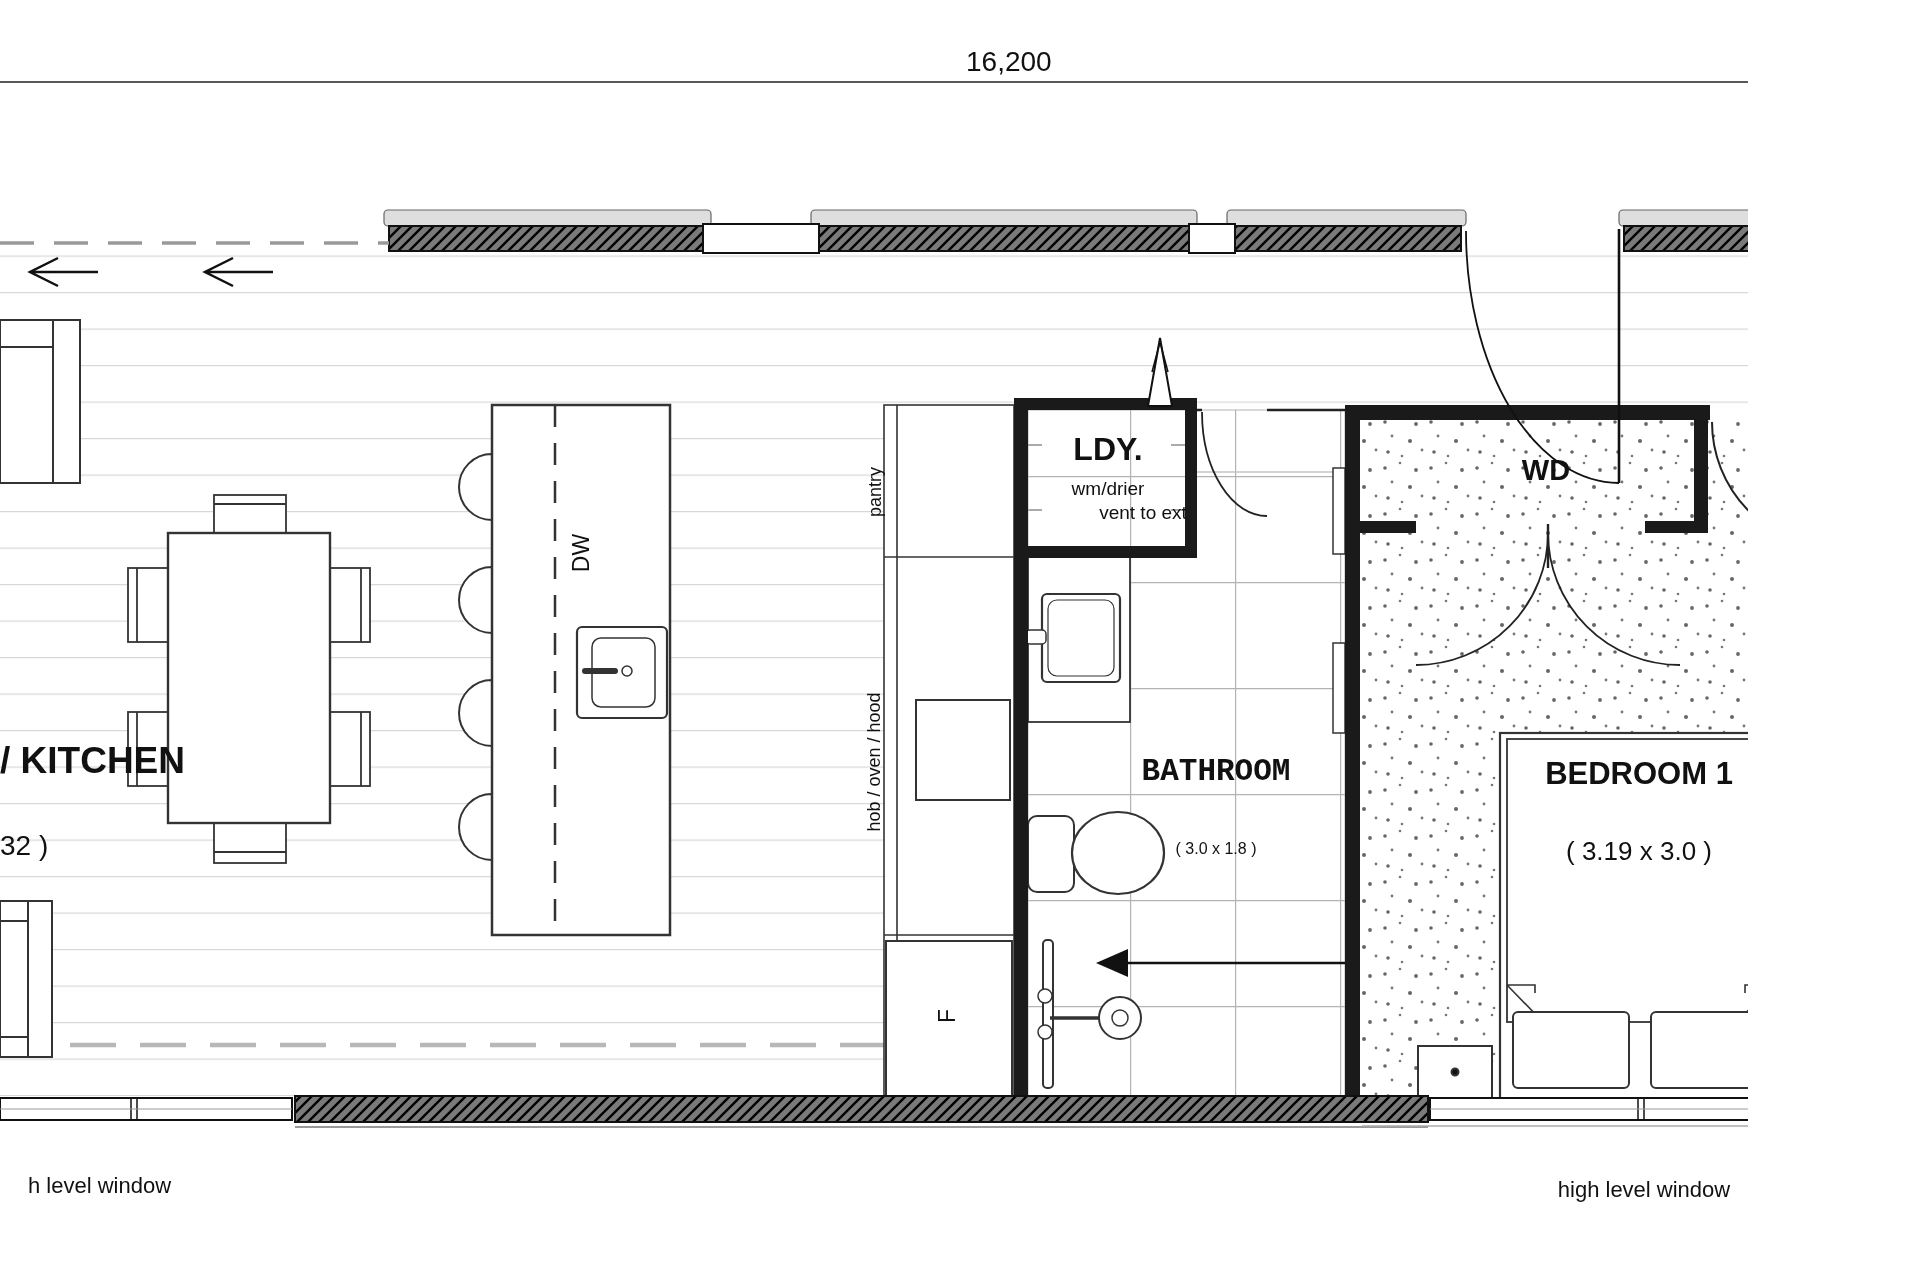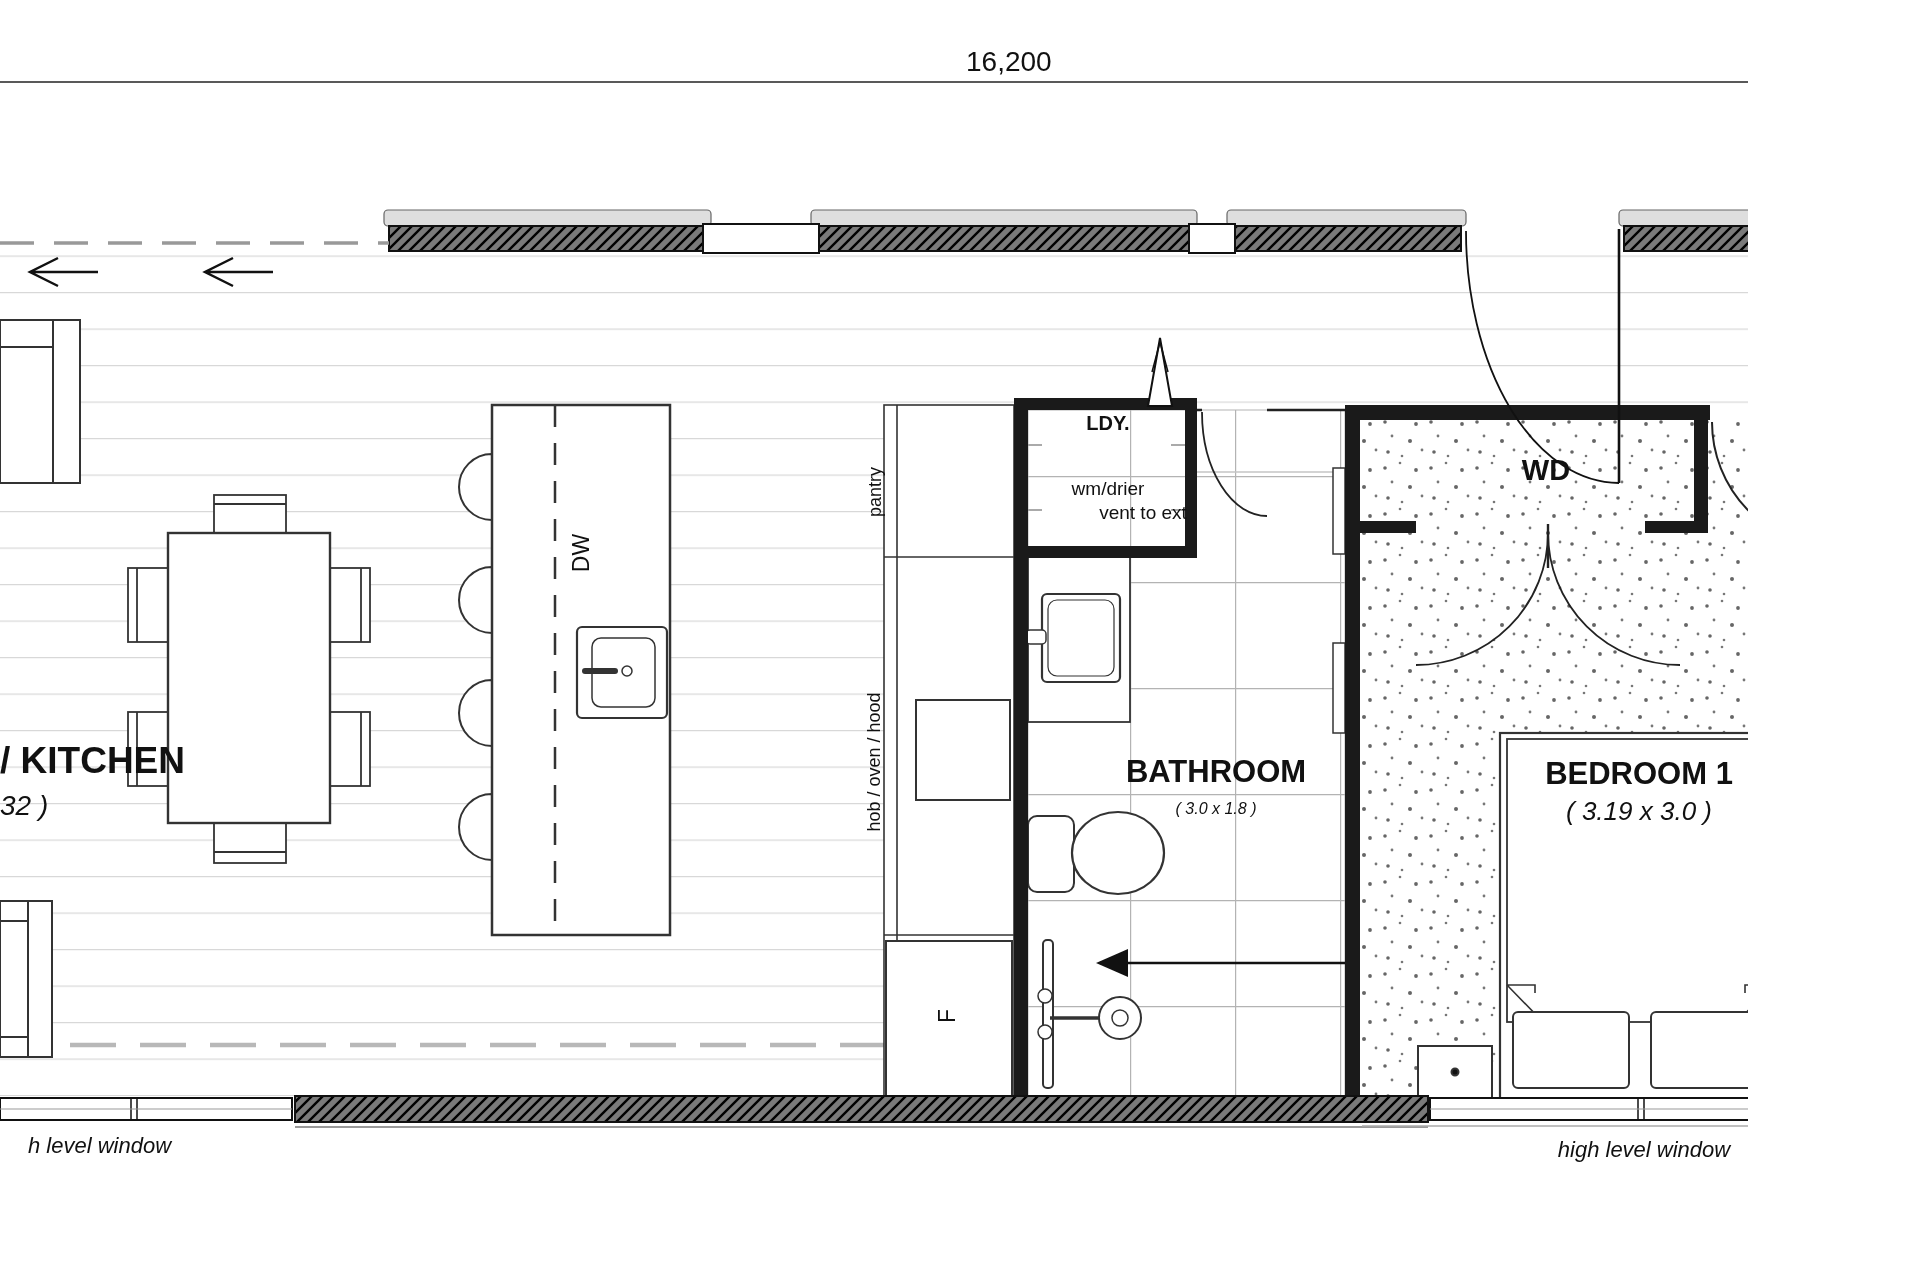--- a/index.html
+++ b/index.html
@@ -3,21 +3,21 @@
 <meta charset="utf-8">
 <style>
   html,body{margin:0;padding:0;background:#fff;}
   .plan{position:relative;width:1748px;height:1280px;background:#ffffff;overflow:hidden;
         font-family:"Liberation Sans", sans-serif;color:#111;}
   .plan svg{position:absolute;left:0;top:0;}
   .lbl{position:absolute;white-space:nowrap;color:#111;line-height:1;}
   .lbl.c{transform:translate(-50%,-50%);}
   .lbl.vert{transform:translate(-50%,-50%) rotate(-90deg);}
   .b{font-weight:bold;}
-  .i{font-style:italic;}
+  .i{margin-top:40px;}
 </style>
 </head>
 <body>
 
 <div class="plan">
 
 <svg width="1920" height="1280" viewBox="0 0 1920 1280">
   <defs>
     <pattern id="boards" width="20" height="36.5" patternUnits="userSpaceOnUse">
       <rect width="20" height="36.5" fill="#ffffff"></rect>
@@ -254,25 +254,25 @@
     <line x1="0" y1="82" x2="1910" y2="82"></line>
     <line x1="1908" y1="74" x2="1908" y2="90"></line>
   </g>
 </svg>
 
 <div class="lbl" style="left:966px;top:48px;font-size:28px;">16,200</div>
 
 <div class="lbl b" style="left:0px;top:742px;font-size:37px;">/ KITCHEN</div>
 <div class="lbl i" style="left:0px;top:792px;font-size:28px;">32 )</div>
 
-<div class="lbl c b" style="left:1108px;top:423px;font-size:20px;">LDY.</div>
+<div class="lbl c b" style="left:1108px;top:449px;font-size:32px;">LDY.</div>
 <div class="lbl c" style="left:1108px;top:488px;font-size:19px;">wm/drier</div>
 <div class="lbl c" style="left:1108px;top:512px;font-size:19px;margin-left:35px;">vent to ext</div>
 
-<div class="lbl c b" style="left:1216px;top:771px;font-size:31px;">BATHROOM</div>
+<div class="lbl c b" style="left:1216px;top:771px;font-size:31px;font-family:Liberation Mono, monospace;">BATHROOM</div>
 <div class="lbl c i" style="left:1216px;top:809px;font-size:16px;">( 3.0 x 1.8 )</div>
 
 <div class="lbl c b" style="left:1546px;top:470px;font-size:29px;">WD</div>
 
 <div class="lbl c b" style="left:1639px;top:773px;font-size:31px;">BEDROOM 1</div>
 <div class="lbl c i" style="left:1639px;top:811px;font-size:26px;">( 3.19 x 3.0 )</div>
 
 <div class="lbl vert" style="left:875px;top:492px;font-size:18px;">pantry</div>
 <div class="lbl vert" style="left:874px;top:762px;font-size:18px;">hob / oven / hood</div>
 <div class="lbl vert" style="left:947px;top:1016px;font-size:23px;">F</div>

